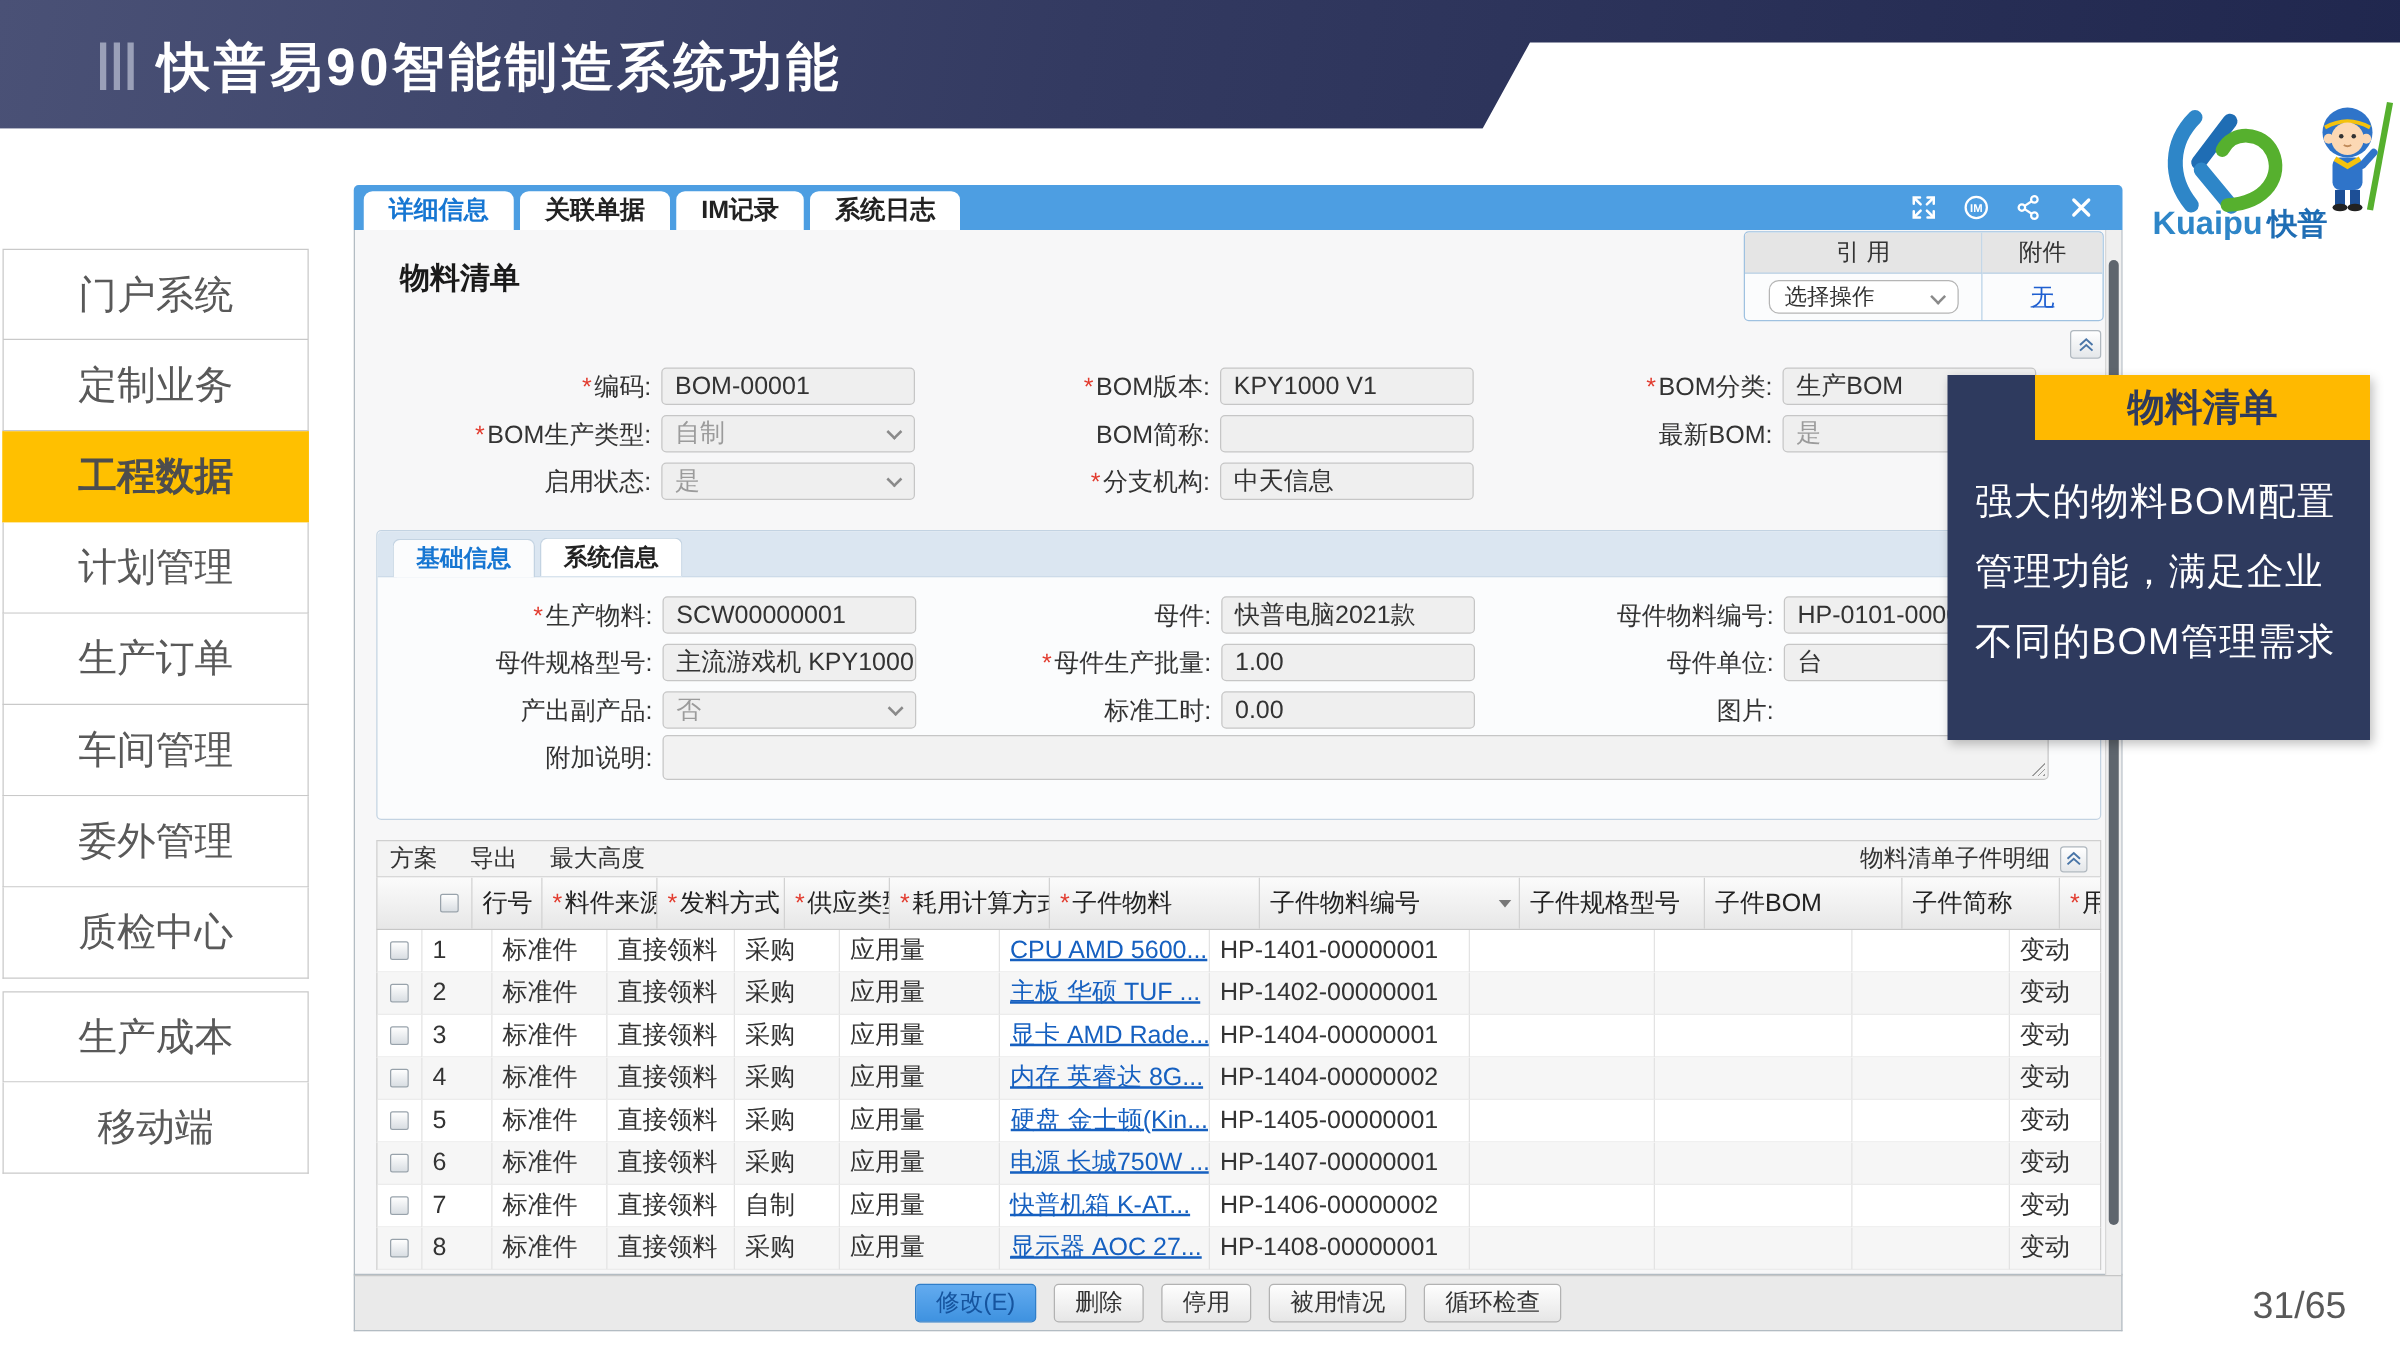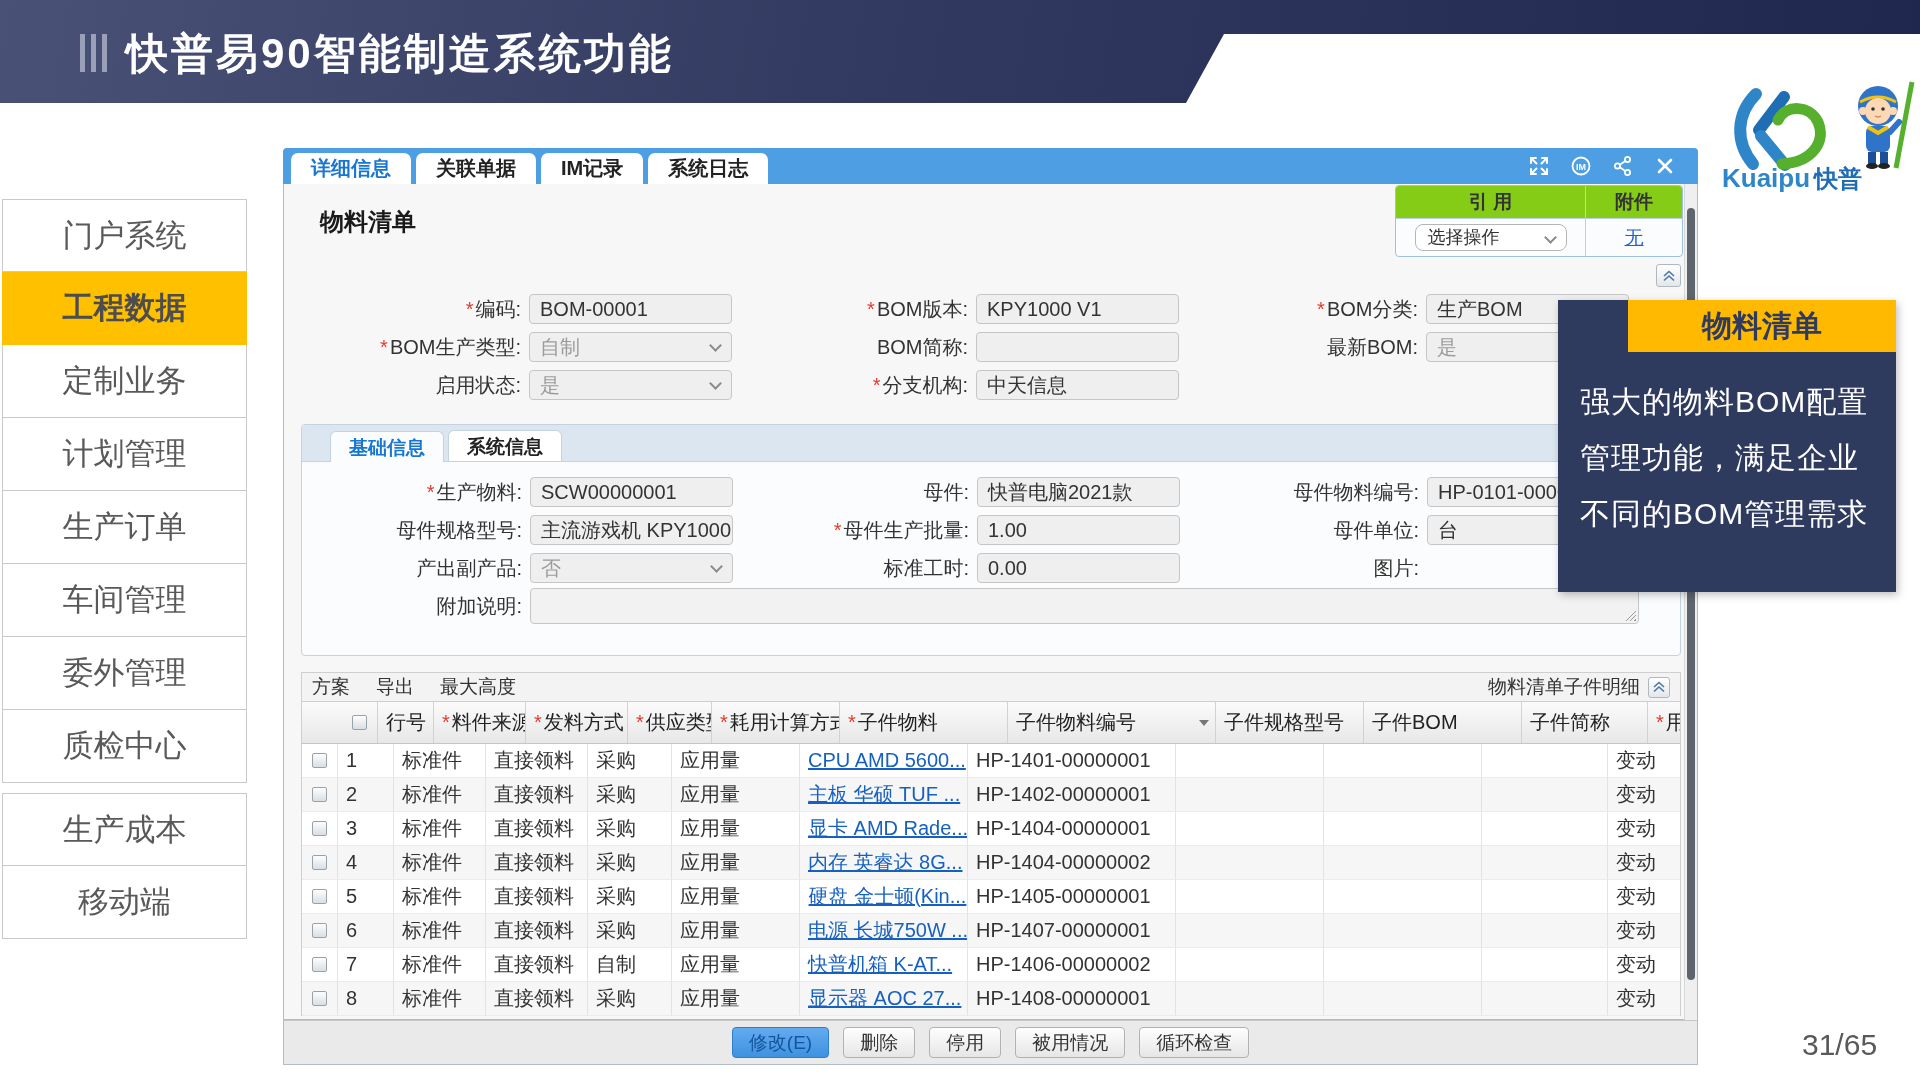--- a/index.html
+++ b/index.html
@@ -38,21 +38,21 @@
   .tb-icons svg { display:block; }
 
   .win-body { position:absolute; top:36px; left:0; right:0; height:836px; background:#f7f7f8;
     border:1px solid #b3bcc3; border-top:none; }
   .page-title { position:absolute; left:36px; top:22px; font-size:24px; font-weight:bold; color:#1a1a1a; }
 
   
   .ref-panel { position:absolute; right:14px; top:1px; width:288px; height:72px; border:1px solid #9fc1e0;
     border-radius:4px; background:#fbfcfd; display:grid; grid-template-columns:1fr 96px; grid-template-rows:33px 37px; overflow:hidden; }
   .ref-cell { display:flex; align-items:center; justify-content:center; font-size:19px; color:#333; }
-  .ref-h { background:#84cc16; border-bottom:1px solid #b9d2e8;font-weight:bold; }
+  .ref-h { background:#e5e5e5; border-bottom:1px solid #b9d2e8; }
   .ref-b1, .ref-h1 { border-right:1px solid #b9d2e8; }
   .ref-select { position:relative; width:152px; height:27px; background:#fff; border:1px solid #b5b5b5;
     border-radius:8px; font-size:18px; color:#333; line-height:25px; padding:0 26px 0 12px; }
   .none-link { color:#1f5fd0; text-decoration:underline; cursor:pointer; }
 
   .chev { position:absolute; right:11px; top:8px; width:9px; height:9px;
     border-right:2px solid #8a8a8a; border-bottom:2px solid #8a8a8a; transform:rotate(45deg); }
   .collapse-btn { width:25px; height:23px; border:1px solid #b0b8bf; border-radius:3px;
     background:linear-gradient(#ffffff,#e4e7ea); display:flex; align-items:center; justify-content:center; }
   .sec-collapse { position:absolute; right:16px; top:80px; }
@@ -69,21 +69,21 @@
   .fbox.textarea::after { content:""; position:absolute; right:2px; bottom:2px; width:11px; height:11px;
     background:repeating-linear-gradient(135deg,transparent 0 2px,#9a9a9a 2px 3px); clip-path:polygon(100% 0,100% 100%,0 100%); }
 
   .mf .f-c1{left:27px} .mf .f-c2{left:474px} .mf .f-c3{left:924px}
   .mf .f-r1{top:110px} .mf .f-r2{top:148px} .mf .f-r3{top:186px}
 
   
   .detail-panel { position:absolute; left:17px; top:240px; width:1380px; height:232px;
     border:1px solid #c3d3e2; border-radius:4px; background:#fbfcfd; }
   .dp-tabs { height:37px; background:#dbe6f1; border-bottom:1px solid #c3d3e2;
-    border-radius:4px 4px 0 0; display:flex; align-items:flex-end; padding-left:28px; }
+    border-radius:4px 4px 0 0; display:flex; align-items:flex-end; padding-left:12px; }
   .dtab { height:31px; line-height:31px; padding:0 18px; background:#fff; border:1px solid #c3d3e2;
     border-bottom:none; border-radius:6px 6px 0 0; font-size:19px; font-weight:bold; color:#222; margin-right:4px; }
   .dtab.active { background:#fbfcfd; color:#1676d2; position:relative; top:1px; }
   .df .f-c1{left:10px} .df .f-c2{left:457px} .df .f-c3{left:907px}
   .df .f-r1{top:52px} .df .f-r2{top:90px} .df .f-r3{top:128px} .df .f-r4{top:166px}
 
   
   .grid { position:absolute; left:17px; top:488px; width:1380px; height:346px; }
   .g-toolbar { height:30px; background:#f3f3f3; border:1px solid #cfcfcf; display:flex; align-items:center; padding:0 10px; }
   .g-link { font-size:19px; color:#333; margin-right:26px; cursor:pointer; }
@@ -166,22 +166,22 @@
       <rect x="18" y="72" width="8" height="12" fill="#1d4f96"></rect>
         <rect x="30" y="72" width="8" height="12" fill="#1d4f96"></rect>
       <ellipse cx="22" cy="86" rx="6" ry="3" fill="#222"></ellipse>
         <ellipse cx="34" cy="86" rx="6" ry="3" fill="#222"></ellipse>
     </g>
   </svg>
 </div>
 
 <div class="sidebar">
     <div class="sb-item">门户系统</div>
+    <div class="sb-item">定制业务</div>
     <div class="sb-item active">工程数据</div>
-    <div class="sb-item">定制业务</div>
     <div class="sb-item">计划管理</div>
     <div class="sb-item">生产订单</div>
     <div class="sb-item">车间管理</div>
     <div class="sb-item">委外管理</div>
     <div class="sb-item">质检中心</div>
     <div class="sb-item gap">生产成本</div>
     <div class="sb-item">移动端</div>
   </div>
 
 <div class="win">

